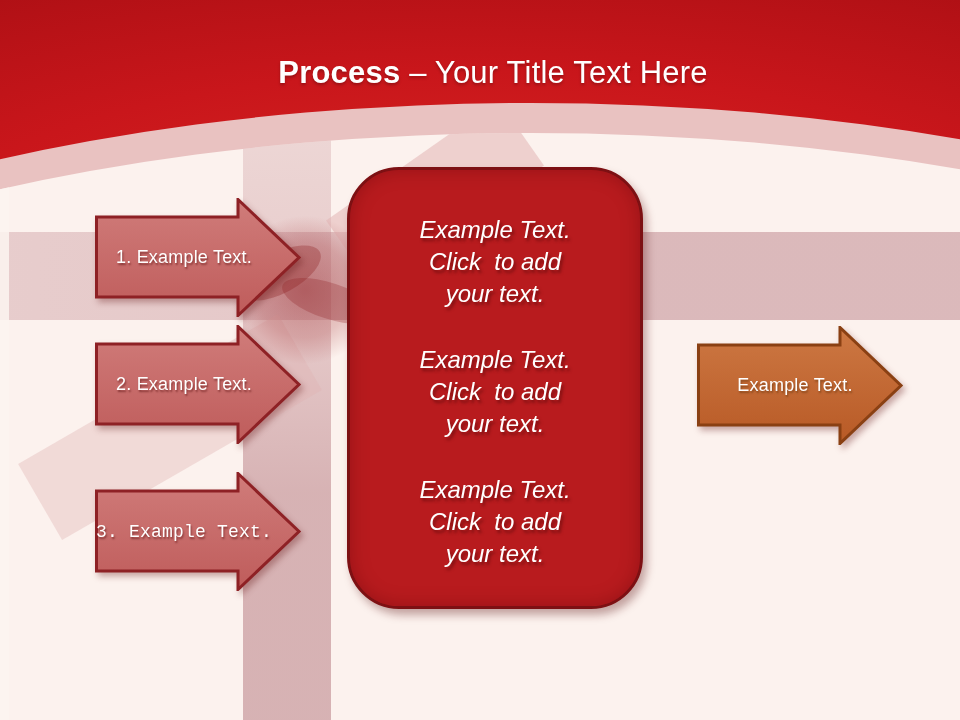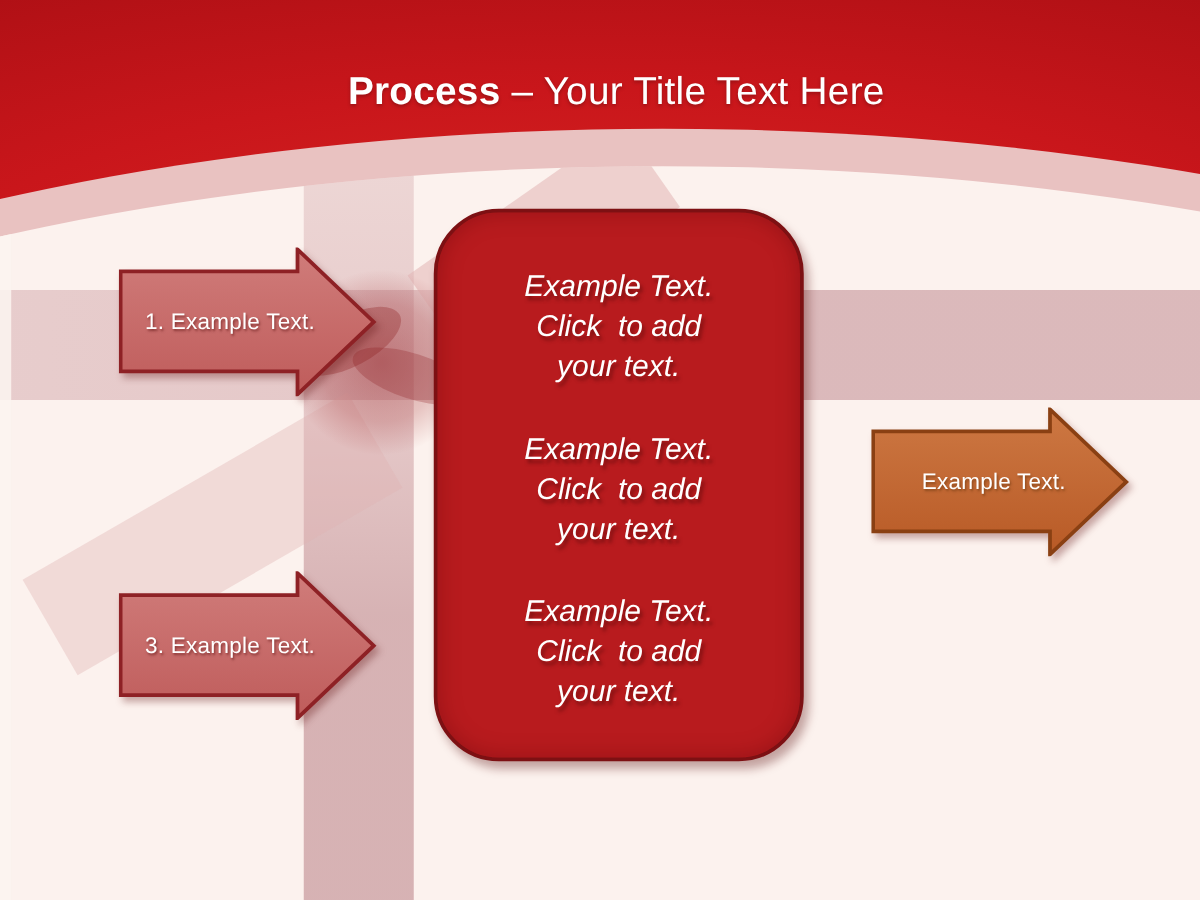--- a/index.html
+++ b/index.html
@@ -74,21 +74,21 @@
   .arrow svg{position:absolute;left:0;top:0;
     filter:drop-shadow(3px 4px 3px rgba(100,20,20,0.35));}
   .arrow .arrow-label{
     position:absolute;left:0;top:0;width:178px;height:119px;
     display:flex;align-items:center;justify-content:center;
     color:#fff;font-size:18px;letter-spacing:0.2px;
     text-shadow:1px 2px 2px rgba(80,10,10,0.55);
   }
   .arrow-1{left:95px;top:198px;}
   .arrow-2{left:95px;top:325px;}
-  .arrow-3{left:95px;top:457px;}
+  .arrow-3{left:95px;top:472px;font-family:Liberation Mono, monospace;}
   .arrow-out{left:697px;top:326px;}
   .arrow-out .arrow-label{width:196px;text-shadow:1px 2px 2px rgba(90,45,10,0.55);}
   
   .center-box{
     position:absolute;left:347px;top:167px;width:296px;height:442px;z-index:5;
     background:#b81b1e;border:3px solid #7d1013;border-radius:52px;
     box-sizing:border-box;
     box-shadow:4px 6px 8px rgba(90,15,15,0.35), inset 0 0 18px rgba(90,5,8,0.35);
   }
   .box-text{
@@ -127,20 +127,32 @@
         <linearGradient id="g1" x1="0" y1="0" x2="0" y2="1">
           <stop offset="0" stop-color="#d07c7a"></stop>
             <stop offset="1" stop-color="#bf5c5b"></stop>
         </linearGradient>
       </defs>
       <polygon points="1.5,19 143,19 143,1.5 204,59.5 143,117.5 143,99 1.5,99" fill="url(#g1)" stroke="#8e2125" stroke-width="3"></polygon>
     </svg>
     <div class="arrow-label">1. Example Text.</div>
   </div>
 
+  <div class="arrow arrow-2">
+    <svg width="207" height="119" viewBox="0 0 207 119">
+      <defs>
+        <linearGradient id="g2" x1="0" y1="0" x2="0" y2="1">
+          <stop offset="0" stop-color="#d07c7a"></stop>
+            <stop offset="1" stop-color="#bf5c5b"></stop>
+        </linearGradient>
+      </defs>
+      <polygon points="1.5,19 143,19 143,1.5 204,59.5 143,117.5 143,99 1.5,99" fill="url(#g2)" stroke="#8e2125" stroke-width="3"></polygon>
+    </svg>
+    <div class="arrow-label">2. Example Text.</div>
+  </div>
 
   <div class="arrow arrow-3">
     <svg width="207" height="119" viewBox="0 0 207 119">
       <defs>
         <linearGradient id="g3" x1="0" y1="0" x2="0" y2="1">
           <stop offset="0" stop-color="#d07c7a"></stop>
             <stop offset="1" stop-color="#bf5c5b"></stop>
         </linearGradient>
       </defs>
       <polygon points="1.5,19 143,19 143,1.5 204,59.5 143,117.5 143,99 1.5,99" fill="url(#g3)" stroke="#8e2125" stroke-width="3"></polygon>

